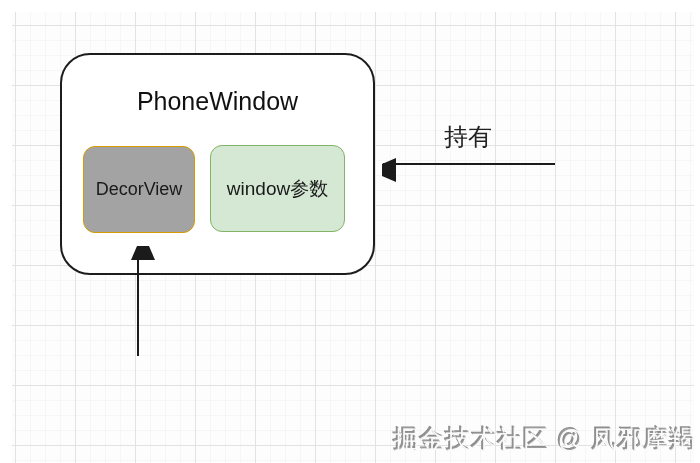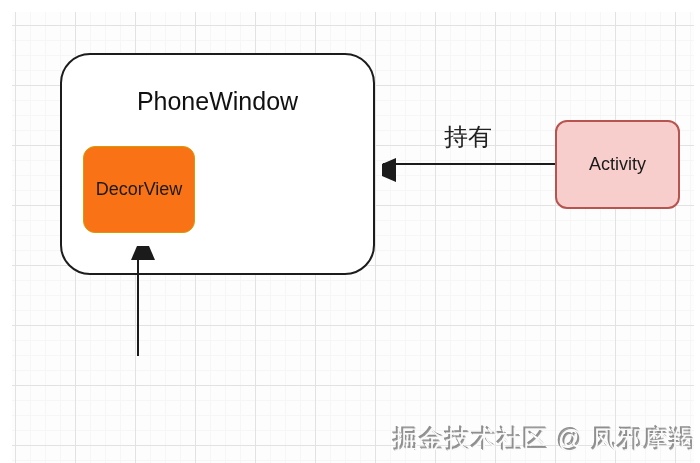--- a/index.html
+++ b/index.html
@@ -40,21 +40,21 @@
     position: absolute;
     top: 26px; left: 0; right: 0;
     text-align: center;
     font-size: 25px;
     color: #111111;
   }
 
   .decorview {
     left: 21px; top: 91px;
     width: 112px; height: 87px;
-    background: #f97316;
+    background: #a3a3a3;
     border: 1.5px solid #d79b00;
     border-radius: 12px;
     font-size: 18px;
   }
   .windowparams {
     left: 148px; top: 90px;
     width: 135px; height: 87px;
     background: #d5e8d4;
     border: 1.5px solid #82b366;
     border-radius: 12px;
@@ -131,25 +131,25 @@
 
 <div class="canvas">
 
   <div class="node phonewindow">
     <div class="phonewindow-title">PhoneWindow</div>
 
     <div class="node decorview">
       <span>DecorView</span>
     </div>
 
+    <div class="node windowparams">
+      <span>window参数</span>
+    </div>
   </div>
 
-  <div class="node activity">
-    <span>Activity</span>
-  </div>
 
 
   <div class="edge-line-h"></div>
   <div class="arrowhead-left"></div>
   <div class="edge-label-holds">持有</div>
 
   <div class="edge-line-v"></div>
   <div class="arrowhead-up"></div>
 
   <div class="watermark">掘金技术社区 @ 凤邪摩羯</div>

